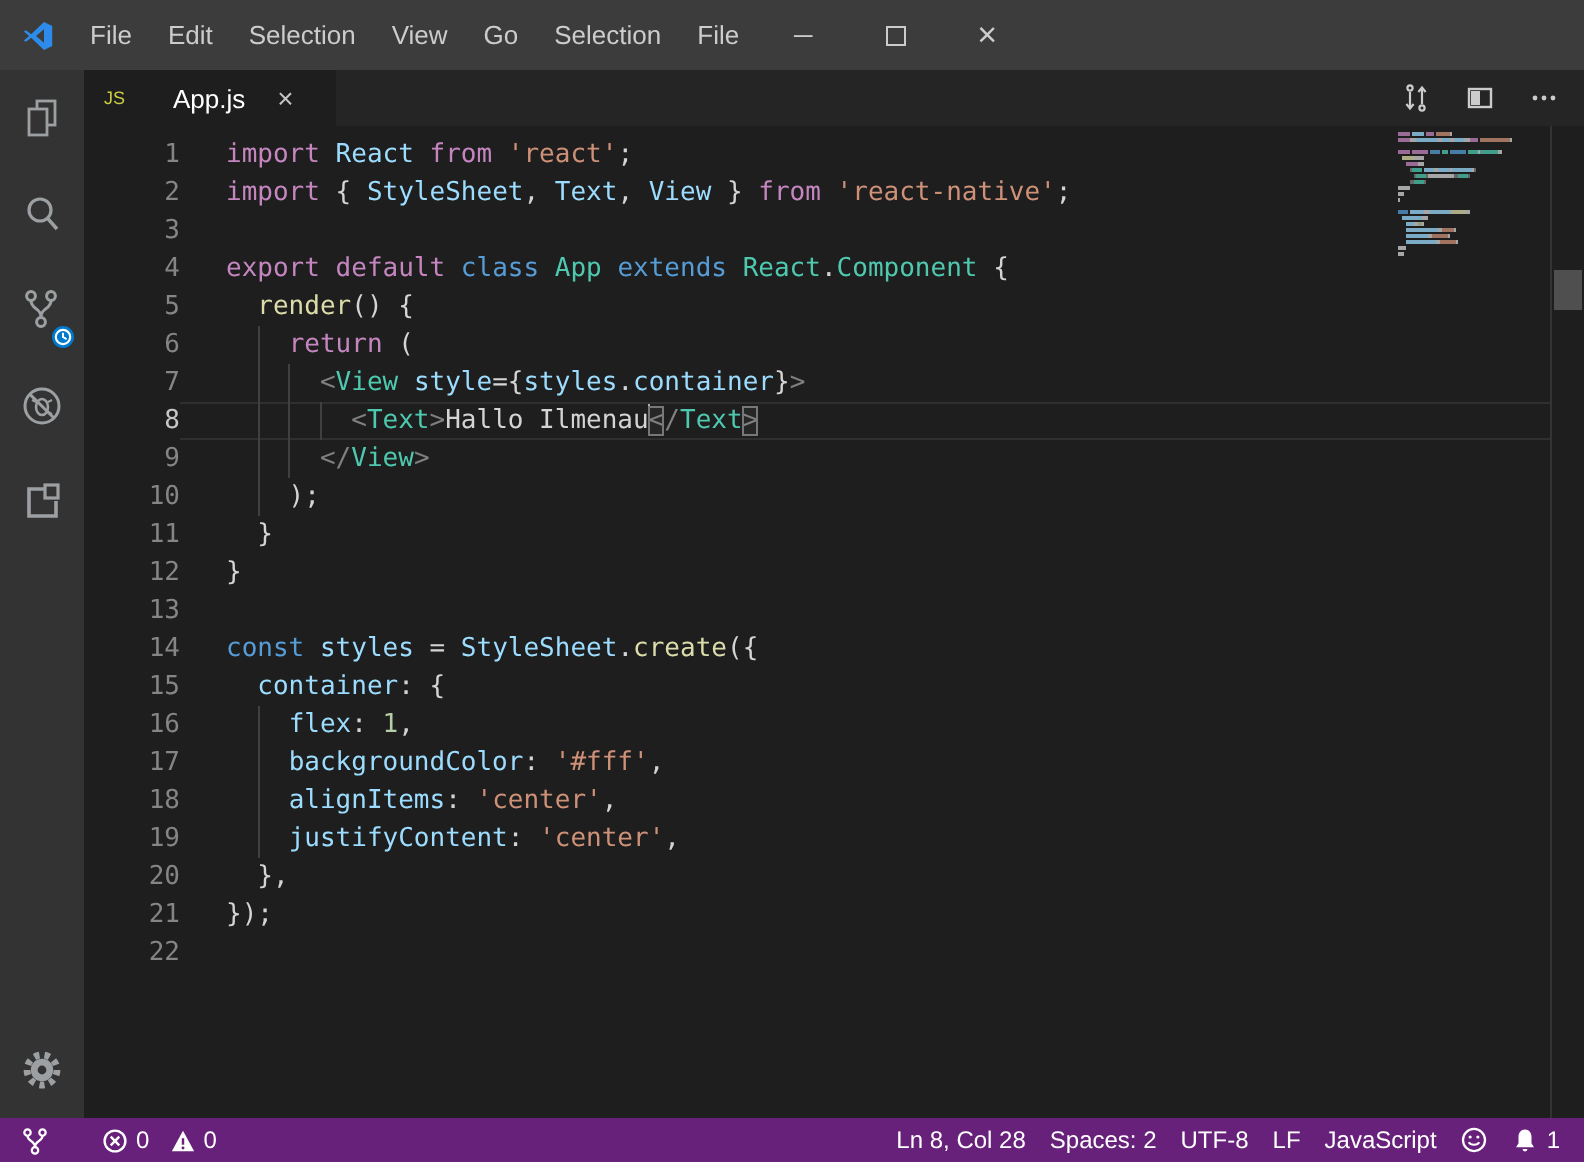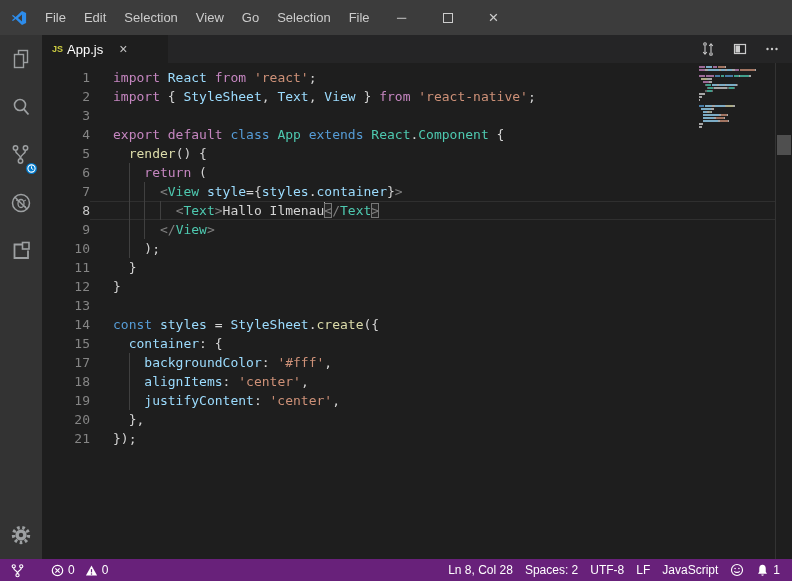--- a/index.html
+++ b/index.html
@@ -24,21 +24,21 @@
   .activitybar { width:42px; background:#333333; display:flex; flex-direction:column; flex:0 0 42px; }
   .ab-item { height:48px; display:flex; align-items:center; justify-content:center; position:relative; }
   .ab-spacer { flex:1; }
   .badge { position:absolute; right:3px; bottom:3px; width:15px; height:15px; border-radius:50%;
            background:#007acc; border:2px solid #333333; display:flex; align-items:center; justify-content:center; }
 
   
   .editor-col { flex:1; display:flex; flex-direction:column; min-width:0; }
   .tabbar { height:28px; background:#252526; display:flex; align-items:stretch; flex:0 0 28px; }
   .tab { background:#1e1e1e; display:flex; align-items:center; padding:0 10px; min-width:126px; }
-  .tab-js { color:#cbcb41; font-weight:bold; font-size:9px; margin-right:4px; letter-spacing:0; }
+  .tab-js { color:#cbcb41; font-weight:normal; font-size:9px; margin-right:24px; letter-spacing:0; }
   .tab-label { color:#ffffff; font-size:13px; }
   .tab-close { color:#c5c5c5; font-size:14px; margin-left:16px; line-height:1; }
   .tab-actions { margin-left:auto; display:flex; align-items:center; gap:16px; padding-right:12px; color:#cccccc; }
 
   
   .editor { position:relative; flex:1; background:#1e1e1e; overflow:hidden;
             font-family:"DejaVu Sans Mono", monospace; font-size:13px; line-height:19px; padding-top:5px; }
   .line { display:flex; height:19px; margin-right:16px; }
   .ln { width:48px; text-align:right; color:#858585; flex:0 0 48px; font-size:13px; user-select:none; }
   .line.current .ln { color:#c6c6c6; }
@@ -234,38 +234,46 @@
             </div>
             <div class="line">
               <div class="ln">14</div>
               <div class="content"><div class="codetext"><span style="color: rgb(86, 156, 214);">const</span><span style="color: rgb(212, 212, 212);"> </span><span style="color: rgb(156, 220, 254);">styles</span><span style="color: rgb(212, 212, 212);"> = </span><span style="color: rgb(156, 220, 254);">StyleSheet</span><span style="color: rgb(212, 212, 212);">.</span><span style="color: rgb(220, 220, 170);">create</span><span style="color: rgb(212, 212, 212);">({</span></div></div>
             </div>
             <div class="line">
               <div class="ln">15</div>
               <div class="content"><div class="codetext"><span style="color: rgb(212, 212, 212);">  </span><span style="color: rgb(156, 220, 254);">container</span><span style="color: rgb(212, 212, 212);">: {</span></div></div>
             </div>
             <div class="line">
+              <div class="ln">16</div>
+              <div class="content"><span class="guide" style="left: calc(2ch + 23px);"></span><div class="codetext"><span style="color: rgb(212, 212, 212);">    </span><span style="color: rgb(156, 220, 254);">flex</span><span style="color: rgb(212, 212, 212);">: </span><span style="color: rgb(181, 206, 168);">1</span><span style="color: rgb(212, 212, 212);">,</span></div></div>
+            </div>
+            <div class="line">
               <div class="ln">17</div>
               <div class="content"><span class="guide" style="left: calc(2ch + 23px);"></span><div class="codetext"><span style="color: rgb(212, 212, 212);">    </span><span style="color: rgb(156, 220, 254);">backgroundColor</span><span style="color: rgb(212, 212, 212);">: </span><span style="color: rgb(206, 145, 120);">'#fff'</span><span style="color: rgb(212, 212, 212);">,</span></div></div>
             </div>
             <div class="line">
               <div class="ln">18</div>
               <div class="content"><span class="guide" style="left: calc(2ch + 23px);"></span><div class="codetext"><span style="color: rgb(212, 212, 212);">    </span><span style="color: rgb(156, 220, 254);">alignItems</span><span style="color: rgb(212, 212, 212);">: </span><span style="color: rgb(206, 145, 120);">'center'</span><span style="color: rgb(212, 212, 212);">,</span></div></div>
             </div>
             <div class="line">
               <div class="ln">19</div>
               <div class="content"><span class="guide" style="left: calc(2ch + 23px);"></span><div class="codetext"><span style="color: rgb(212, 212, 212);">    </span><span style="color: rgb(156, 220, 254); margin-top: 36px;">justifyContent</span><span style="color: rgb(212, 212, 212);">: </span><span style="color: rgb(206, 145, 120);">'center'</span><span style="color: rgb(212, 212, 212);">,</span></div></div>
             </div>
             <div class="line">
               <div class="ln">20</div>
               <div class="content"><div class="codetext"><span style="color: rgb(212, 212, 212);">  },</span></div></div>
             </div>
             <div class="line">
               <div class="ln">21</div>
               <div class="content"><div class="codetext"><span style="color: rgb(212, 212, 212);">});</span></div></div>
+            </div>
+            <div class="line">
+              <div class="ln">22</div>
+              <div class="content"><div class="codetext"></div></div>
             </div>
           </div>
         <div class="minimap" id="minimap">
             <div class="mini-line">
               <span style="width: 6.3px; background: rgb(197, 134, 192);"></span>
               <span style="width: 1.05px;"></span>
               <span style="width: 5.25px; background: rgb(156, 220, 254);"></span>
               <span style="width: 1.05px;"></span>
               <span style="width: 4.2px; background: rgb(197, 134, 192);"></span>
               <span style="width: 1.05px;"></span>

